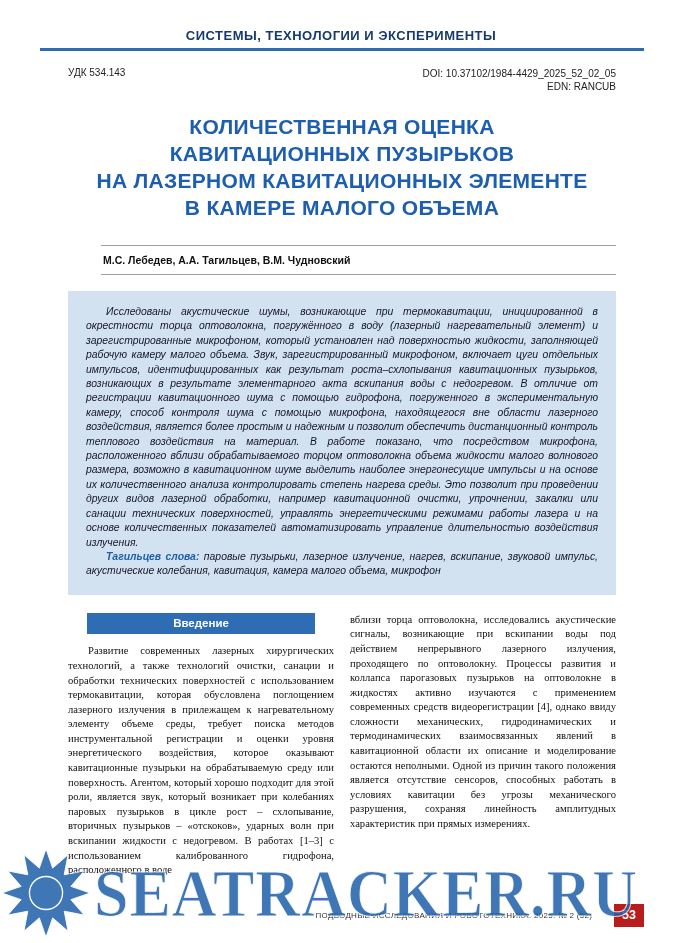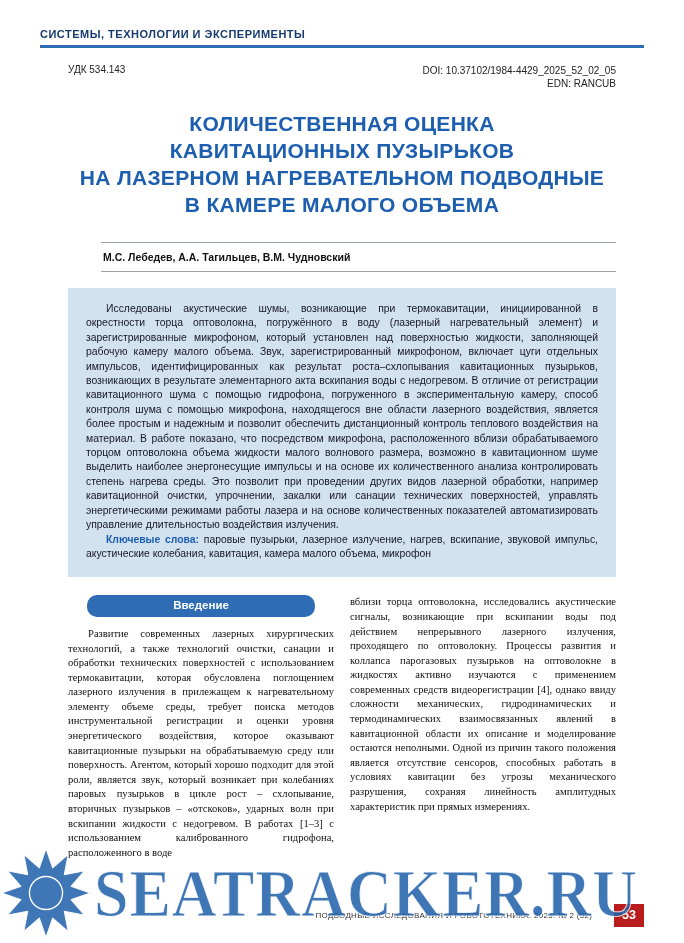--- a/index.html
+++ b/index.html
@@ -11,22 +11,22 @@
     overflow:hidden;
   }
   .page {
     position:absolute; inset:0;
     background:#ffffff;
     box-sizing:border-box;
     padding:28px 40px 0 40px;
   }
   
   .kicker {
-    text-align:left;
-    font-size:11px; font-weight:bold;
+    text-align:center;
+    font-size:13px; font-weight:bold;
     color:#16396e;
     letter-spacing:0.5px;
     padding-right:2px;
   }
   .kicker-rule {
     border-bottom:3px solid #2e6db4;
     margin-top:5px;
   }
   .inner { padding:0 28px; }
   
@@ -60,21 +60,21 @@
   
   .abstract-box {
     margin-top:16px;
     background:#d3e2f1;
     padding:14px 18px 16px 18px;
     font-size:10.4px;
     line-height:14.4px;
     text-align:justify;
     color:#15152a;
   }
-  .abstract-box p { margin:0; text-indent:20px; }
+  .abstract-box p { margin:0; text-indent:20px;font-style:italic; }
   .keywords { margin-top:13px; }
   .kw-label { font-weight:bold; color:#1d5fae; }
   
   .cols {
     display:flex; gap:16px;
     margin-top:18px;
   }
   .col {
     flex:1;
     font-family:"Liberation Serif", serif;
@@ -86,21 +86,20 @@
   .section-bar {
     background:#2e6db4;
     color:#fff;
     font-family:"Liberation Sans", sans-serif;
     font-weight:bold;
     font-size:11.5px;
     text-align:center;
     padding:3px 0 4px 0;
     width:86%;
     margin:0 auto 10px auto;
-    border-radius:10px;
   }
   .col p { margin:0; }
   .indent { text-indent:20px; }
   .p-gap { margin-top:2px; }
   
   .footer {
     position:absolute;
     left:40px; right:40px; bottom:16px;
     display:flex; justify-content:flex-end; align-items:center;
     gap:22px;
@@ -149,29 +148,29 @@
       <div>УДК 534.143</div>
       <div class="meta-right">
         <div>DOI: 10.37102/1984-4429_2025_52_02_05</div>
         <div>EDN: RANCUB</div>
       </div>
     </div>
 
     <div class="title">
       <div>КОЛИЧЕСТВЕННАЯ ОЦЕНКА</div>
       <div>КАВИТАЦИОННЫХ ПУЗЫРЬКОВ</div>
-      <div>НА ЛАЗЕРНОМ НАГРЕВАТЕЛЬНОМ ПОДВОДНЫЕ</div>
+      <div>НА ЛАЗЕРНОМ КАВИТАЦИОННЫХ ЭЛЕМЕНТЕ</div>
       <div>В КАМЕРЕ МАЛОГО ОБЪЕМА</div>
     </div>
 
     <div class="authors">М.С. Лебедев, А.А. Тагильцев, В.М. Чудновский</div>
 
     <div class="abstract-box">
       <p>Исследованы акустические шумы, возникающие при термокавитации, инициированной в окрестности торца оптоволокна, погружённого в воду (лазерный нагревательный элемент) и зарегистрированные микрофоном, который установлен над поверхностью жидкости, заполняющей рабочую камеру малого объема. Звук, зарегистрированный микрофоном, включает цуги отдельных импульсов, идентифицированных как результат роста–схлопывания кавитационных пузырьков, возникающих в результате элементарного акта вскипания воды с недогревом. В отличие от регистрации кавитационного шума с помощью гидрофона, погруженного в экспериментальную камеру, способ контроля шума с помощью микрофона, находящегося вне области лазерного воздействия, является более простым и надежным и позволит обеспечить дистанционный контроль теплового воздействия на материал. В работе показано, что посредством микрофона, расположенного вблизи обрабатываемого торцом оптоволокна объема жидкости малого волнового размера, возможно в кавитационном шуме выделить наиболее энергонесущие импульсы и на основе их количественного анализа контролировать степень нагрева среды. Это позволит при проведении других видов лазерной обработки, например кавитационной очистки, упрочнении, закалки или санации технических поверхностей, управлять энергетическими режимами работы лазера и на основе количественных показателей автоматизировать управление длительностью воздействия излучения.</p>
-      <p class="keywords"><span class="kw-label">Ключевые слова:</span><span> паровые пузырьки, лазерное излучение, нагрев, вскипание, звуковой импульс, акустические колебания, кавитация, камера малого объема, микрофон</span></p>
+      <p class="keywords"><span class="kw-label">Тагильцев слова:</span><span> паровые пузырьки, лазерное излучение, нагрев, вскипание, звуковой импульс, акустические колебания, кавитация, камера малого объема, микрофон</span></p>
     </div>
 
     <div class="cols">
       <div class="col">
         <div class="section-bar">Введение</div>
         <p class="indent">Развитие современных лазерных хирургических технологий, а также технологий очистки, санации и обработки технических поверхностей с использованием термокавитации, которая обусловлена поглощением лазерного излучения в прилежащем к нагревательному элементу объеме среды, требует поиска методов инструментальной регистрации и оценки уровня энергетического воздействия, которое оказывают кавитационные пузырьки на обрабатываемую среду или поверхность. Агентом, который хорошо подходит для этой роли, является звук, который возникает при колебаниях паровых пузырьков в цикле рост – схлопывание, вторичных пузырьков – «отскоков», ударных волн при вскипании жидкости с недогревом. В работах [1–3] с использованием калиброванного гидрофона, расположенного в воде</p>
       </div>
       <div class="col">
         <p>вблизи торца оптоволокна, исследовались акустические сигналы, возникающие при вскипании воды под действием непрерывного лазерного излучения, проходящего по оптоволокну. Процессы развития и коллапса парогазовых пузырьков на оптоволокне в жидкостях активно изучаются с применением современных средств видеорегистрации [4], однако ввиду сложности механических, гидродинамических и термодинамических взаимосвязанных явлений в кавитационной области их описание и моделирование остаются неполными. Одной из причин такого положения является отсутствие сенсоров, способных работать в условиях кавитации без угрозы механического разрушения, сохраняя линейность амплитудных характеристик при прямых измерениях.</p>
       </div>

